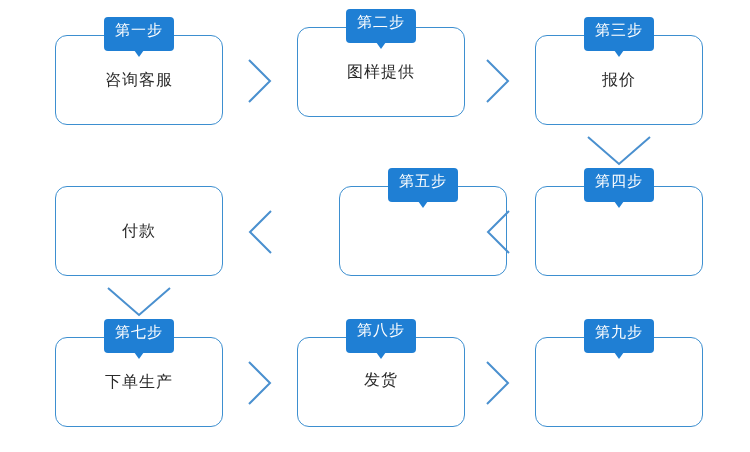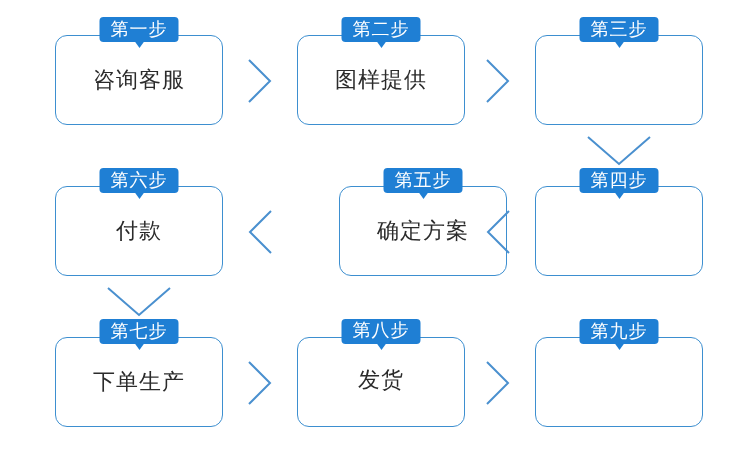--- a/index.html
+++ b/index.html
@@ -30,38 +30,38 @@
     background: #ffffff;
   }
 
   .step-label {
     position: absolute;
     left: 0;
     right: 0;
     top: 50%;
     transform: translateY(-50%);
     text-align: center;
-    font-size: 22px;
+    font-size: 16px;
     line-height: 1.1;
     color: #2b2b2b;
     letter-spacing: 1px;
     white-space: nowrap;
   }
 
   
   .step-badge {
     position: absolute;
     left: 50%;
     transform: translateX(-50%);
     top: -19px;
     background: #1f7fd4;
     color: #ffffff;
-    font-size: 18px;
+    font-size: 15px;
     line-height: 25px;
-    height: 25px;
+    height: 34px;
     padding: 0 11px;
     border-radius: 4px;
     white-space: nowrap;
     letter-spacing: 1px;
     text-align: center;
     z-index: 4;
   }
   .step-badge::after {
     content: "";
     position: absolute;
@@ -95,40 +95,39 @@
 </head>
 <body>
 
 <div id="flow-root">
 
   <div class="step-card" style="left:55px; top:35px;">
     <div class="step-badge">第一步</div>
     <div class="step-label">咨询客服</div>
   </div>
 
-  <div class="step-card" style="left:297px; top:35px;">
+  <div class="step-card" style="left:297px; top:27px;">
     <div class="step-badge">第二步</div>
     <div class="step-label">图样提供</div>
   </div>
 
   <div class="step-card" style="left:535px; top:35px;">
     <div class="step-badge">第三步</div>
+    <div class="step-label">报价</div>
   </div>
 
   <div class="step-card" style="left:535px; top:186px;">
     <div class="step-badge">第四步</div>
   </div>
 
   <div class="step-card" style="left:297px; top:186px;margin-left:42px;">
     <div class="step-badge">第五步</div>
-    <div class="step-label">确定方案</div>
   </div>
 
   <div class="step-card" style="left:55px; top:186px;">
-    <div class="step-badge">第六步</div>
     <div class="step-label">付款</div>
   </div>
 
   <div class="step-card" style="left:55px; top:337px;">
     <div class="step-badge">第七步</div>
     <div class="step-label">下单生产</div>
   </div>
 
   <div class="step-card" style="left:297px; top:337px;font-family:Liberation Mono, monospace;">
     <div class="step-badge">第八步</div>

